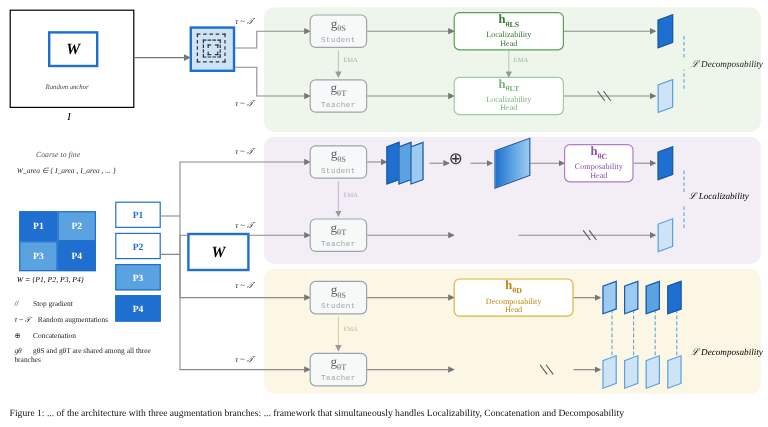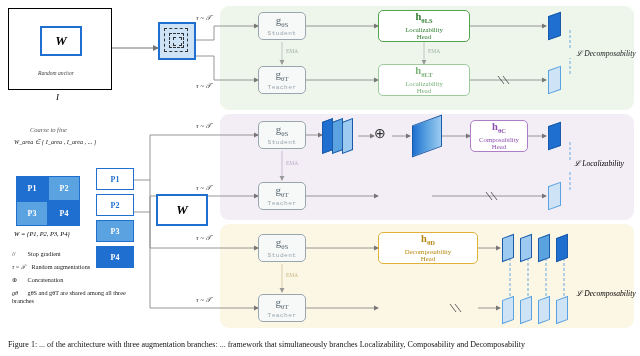--- a/index.html
+++ b/index.html
@@ -278,15 +278,15 @@
     <div style="position:absolute;left:56px;top:2px;width:10px;height:22px;background:#1f6fd0;transform:skewY(-20deg);border:1px solid #1a5aa8;"></div>
   </div>
   <div class="abs" style="left:500px;top:296px;width:80px;height:28px;">
     <div style="position:absolute;left:2px;top:2px;width:10px;height:22px;background:#cfe3f7;transform:skewY(-20deg);border:1px solid #5ba3e0;"></div>
     <div style="position:absolute;left:20px;top:2px;width:10px;height:22px;background:#cfe3f7;transform:skewY(-20deg);border:1px solid #5ba3e0;"></div>
     <div style="position:absolute;left:38px;top:2px;width:10px;height:22px;background:#cfe3f7;transform:skewY(-20deg);border:1px solid #5ba3e0;"></div>
     <div style="position:absolute;left:56px;top:2px;width:10px;height:22px;background:#cfe3f7;transform:skewY(-20deg);border:1px solid #5ba3e0;"></div>
   </div>
   <div class="lbl-l" style="left:576px;top:288px;">ℒ Decomposability</div>
 
-  <div class="caption" style="left:8px;top:340px;width:626px;white-space:nowrap;overflow:hidden;color:#111;">Figure 1: ... of the architecture with three augmentation branches: ... framework that simultaneously branches Localizability, Composability and Decomposability</div>
+  <div class="caption" style="left:8px;top:340px;width:626px;white-space:nowrap;overflow:hidden;color:#111;">Figure 1: ... of the architecture with three augmentation branches: ... framework that simultaneously handles Localizability, Concatenation and Decomposability</div>
 
 </div>
 
 </body></html>

